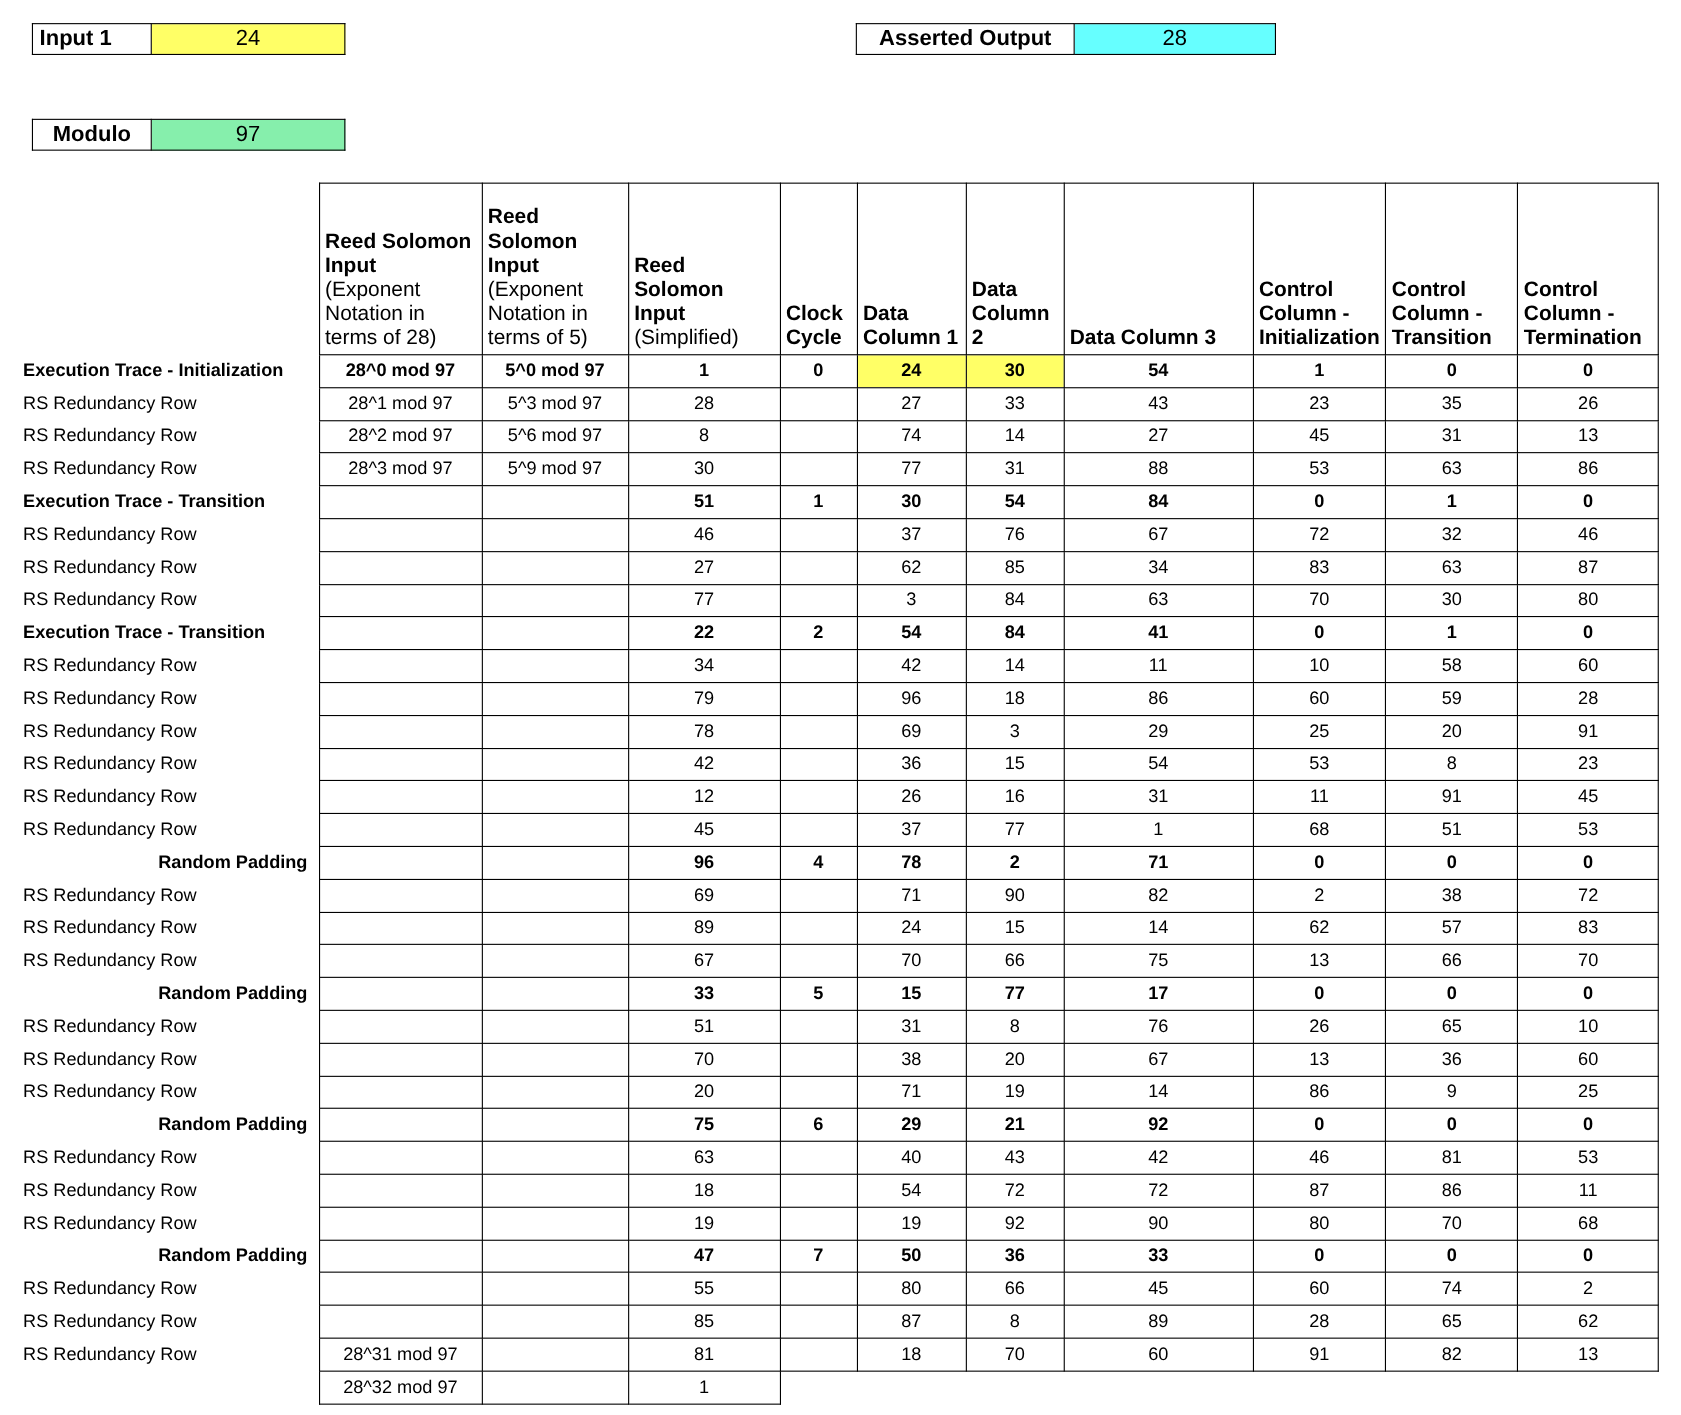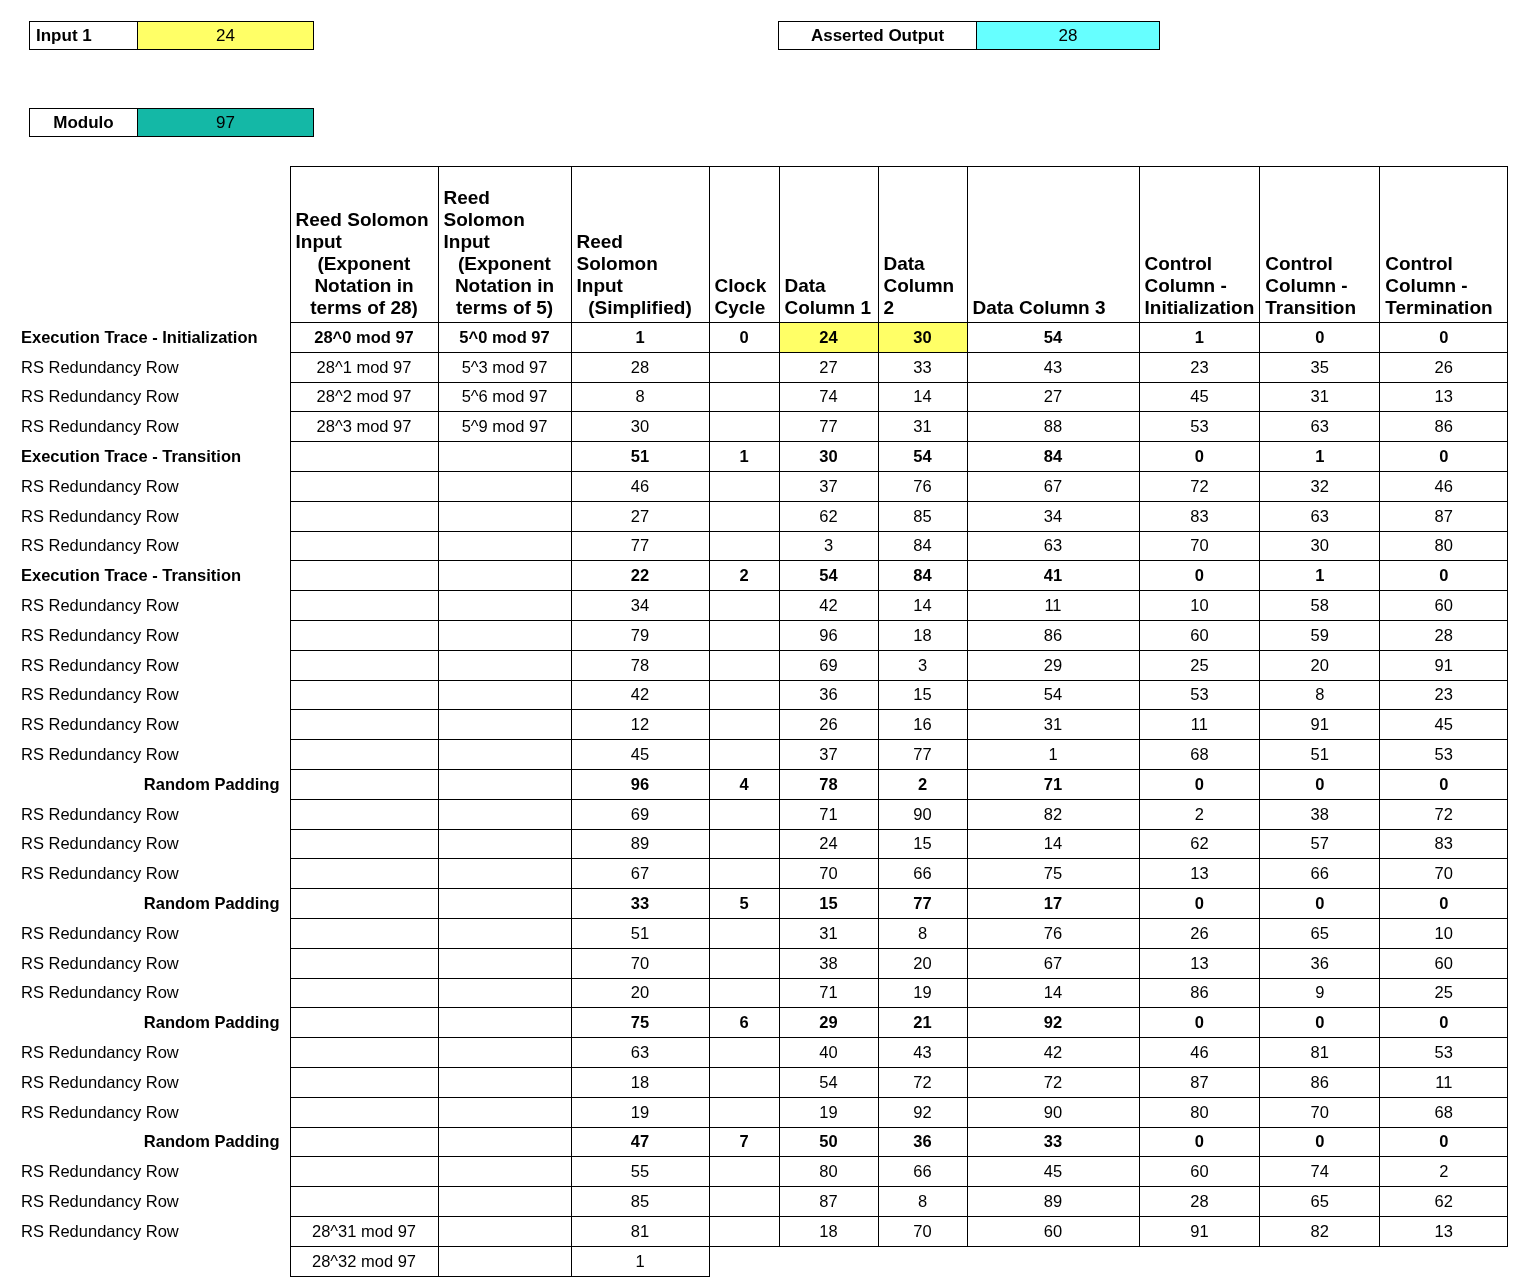--- a/index.html
+++ b/index.html
@@ -6,28 +6,28 @@
   body{
     width:1528px;height:1286px;background:#ffffff;
     font-family:"Liberation Sans",sans-serif;
     color:#000000;overflow:hidden;
   }
   .sheet{position:relative;width:1528px;height:1286px;}
 
   
   .box-table{border-collapse:collapse;table-layout:fixed;}
   .box-table td{
-    border:1px solid #000;height:27px;font-size:17px;
+    border:1px solid #000;height:27px;font-size:20px;
     padding:0 6px;vertical-align:middle;margin-top:33px;
   }
   .box-label{width:95px;font-weight:bold;text-align:left;}
   .box-label.center{text-align:center;}
   .box-val{width:163px;text-align:center;}
   .bg-yellow{background:#ffff66;}
-  .bg-gray{background:#14b8a6;}
+  .bg-gray{background:#86efac;}
   .bg-cyan{background:#66ffff;}
 
   #inputs-box{position:absolute;left:29px;top:21px;}
   #modulo-box{position:absolute;left:29px;top:108px;}
   #asserted-box{position:absolute;left:778px;top:21px;}
   #asserted-box .box-label{width:185px;text-align:center;}
   #asserted-box .box-val{width:170px;}
 
   
   #main-grid{
@@ -65,21 +65,21 @@
 
   #main-grid tr.bold-row td.bordered{font-weight:bold;}
 
   
   #main-grid tr.hdr td{
     height:152px;vertical-align:bottom;
     text-align:left;padding:0 5px 3px 5px;
     font-weight:bold;font-size:19px;
     white-space:normal;line-height:1.16;
   }
-  #main-grid tr.hdr td .sub{font-weight:bold;display:block;text-align:center;}
+  #main-grid tr.hdr td .sub{font-weight:normal;display:block;}
   #main-grid tr.hdr td.nb{border:none;}
   .noborder{border:none !important;}
 </style>
 </head>
 <body>
 
 <div class="sheet">
 
   <table id="inputs-box" class="box-table">
     <tbody>

